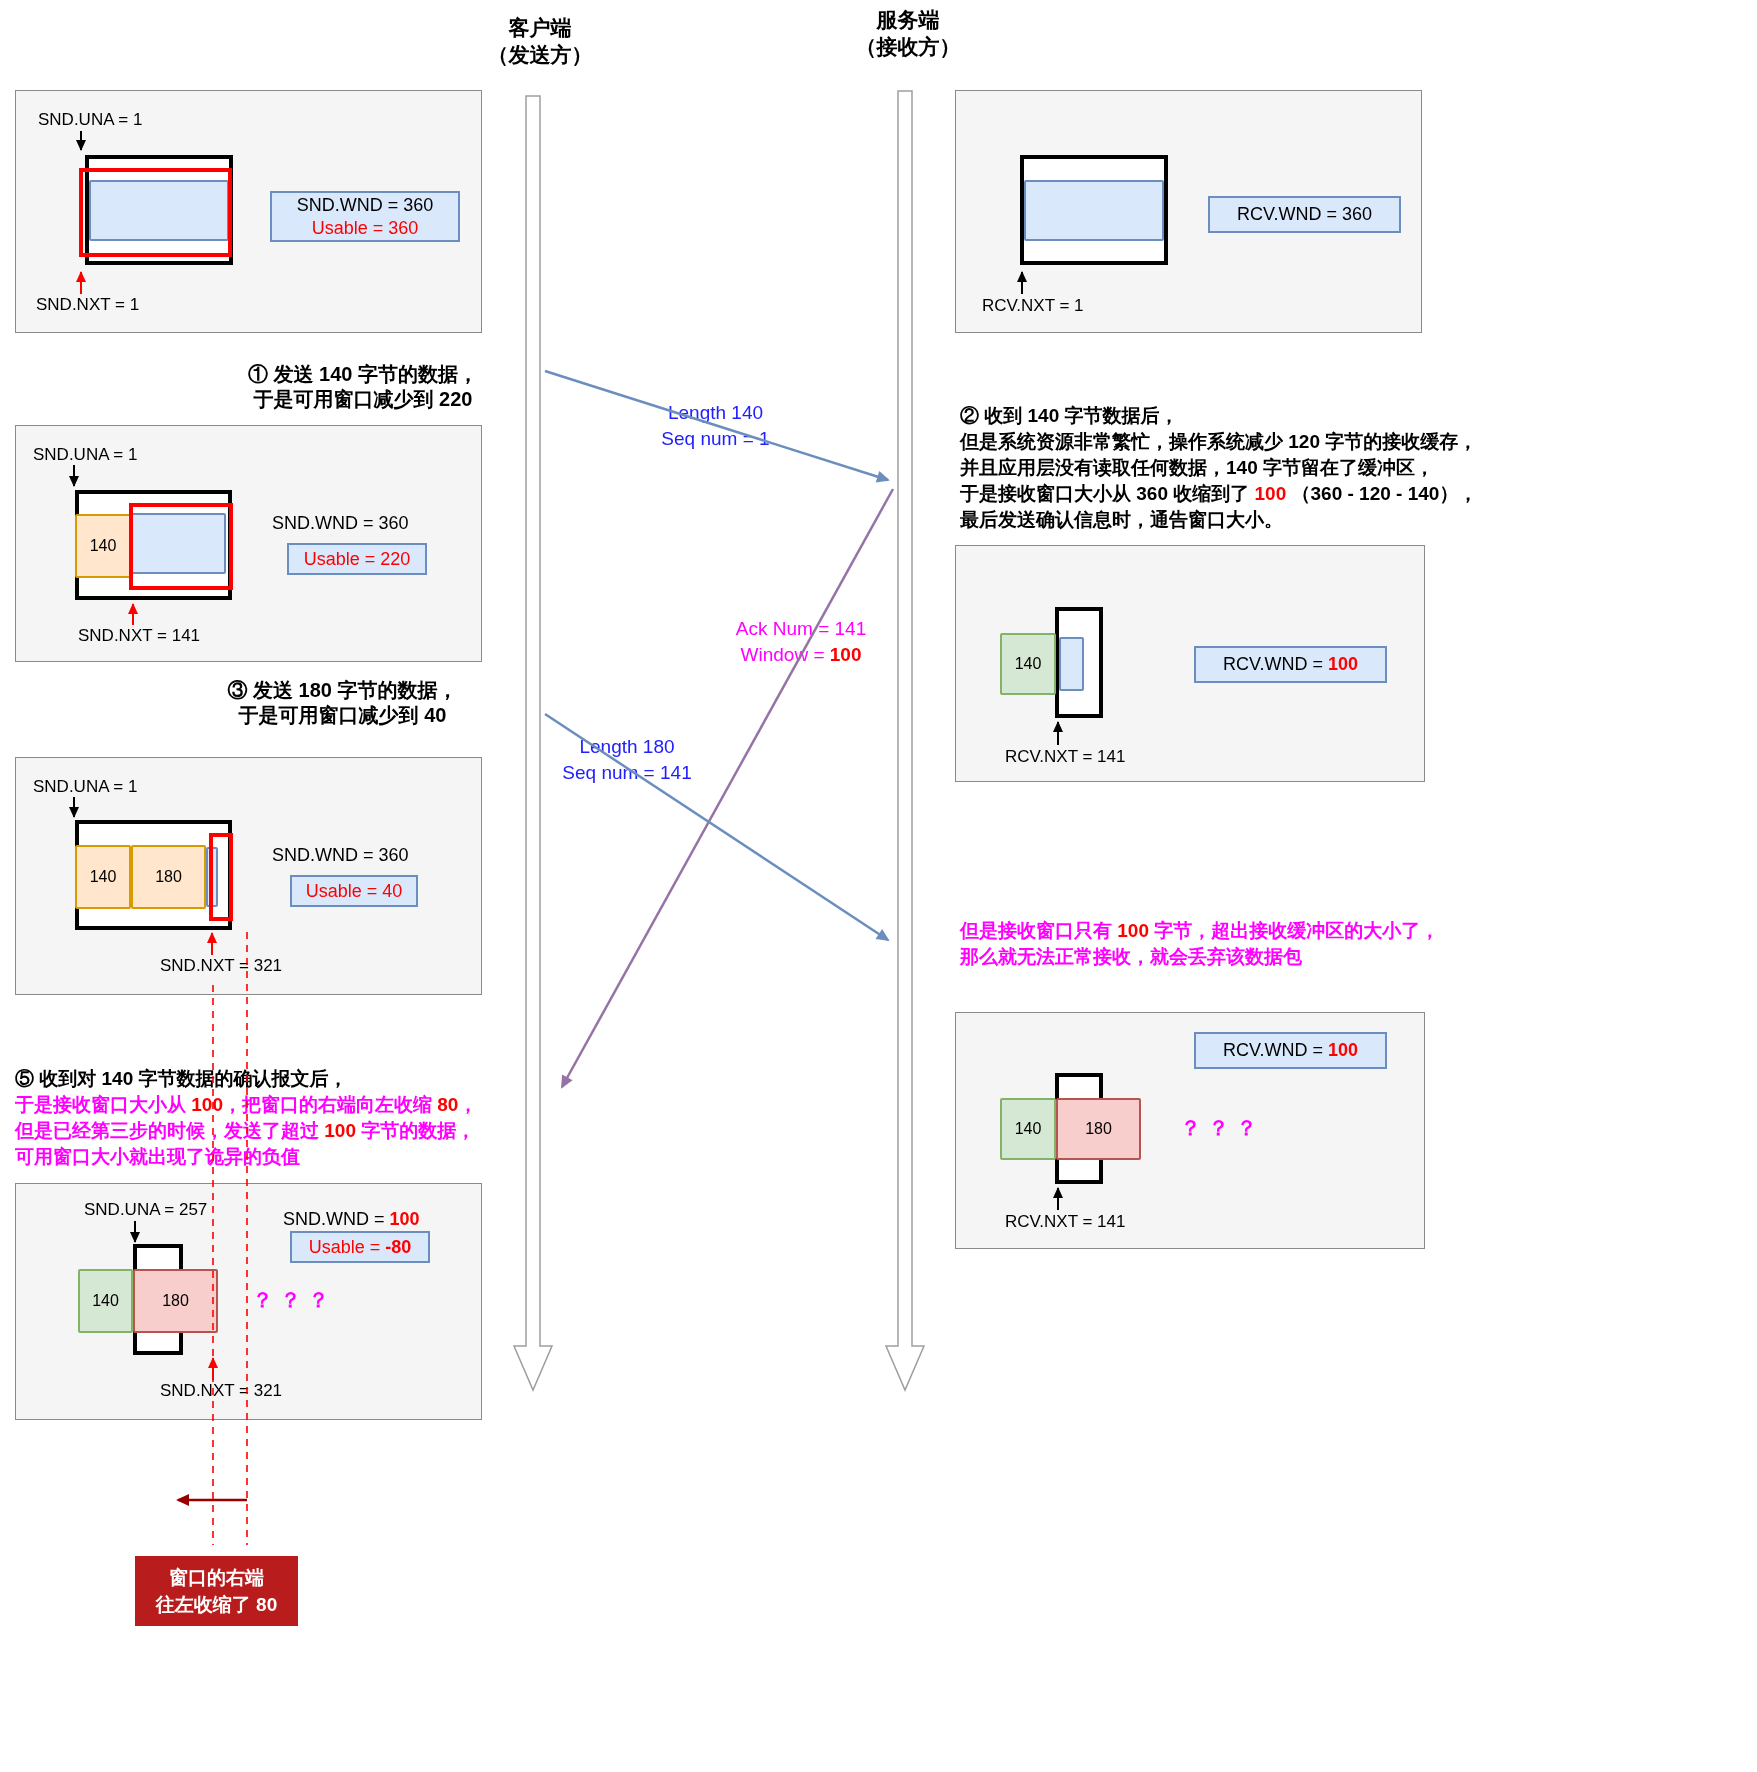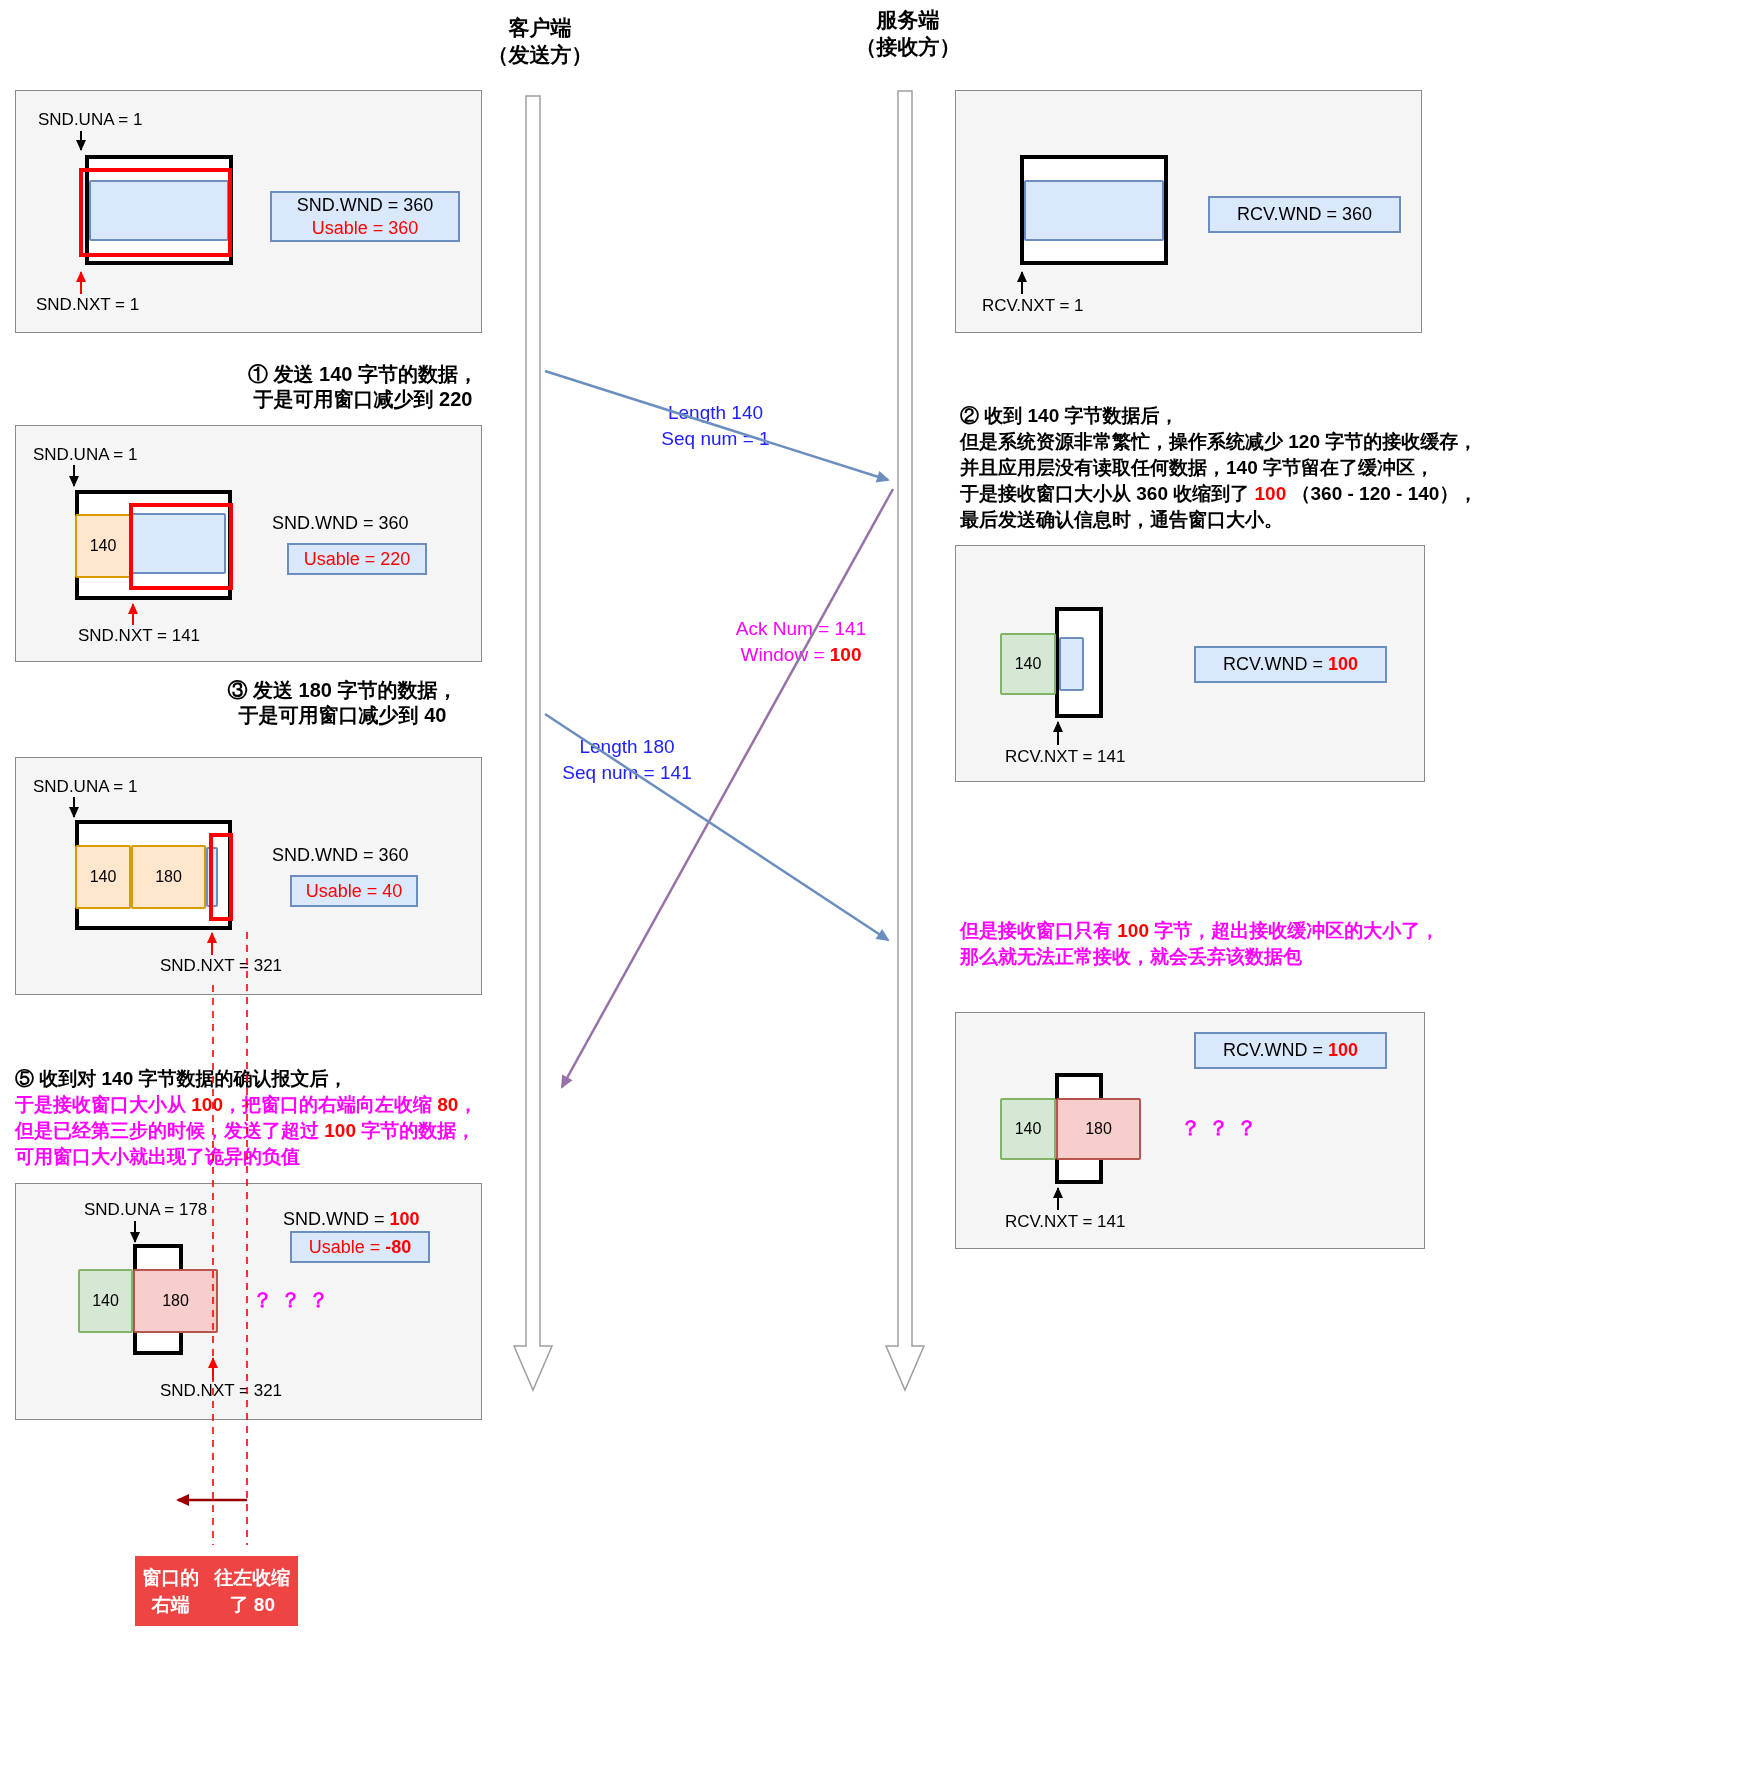--- a/index.html
+++ b/index.html
@@ -19,21 +19,21 @@
 .wndbox{position:absolute;background:#dae8fc;border:2px solid #6c8ebf;display:flex;flex-direction:column;align-items:center;justify-content:center;font-size:18px;line-height:23px;white-space:nowrap}
 .note{position:absolute;font-weight:bold;white-space:nowrap}
 .note-lg{font-size:20px;line-height:25px;text-align:center}
 .note-md{font-size:19px;line-height:26px}
 .msg{position:absolute;font-size:19px;line-height:26px;text-align:center;white-space:nowrap}
 .blue-t{color:#2020ff}
 .red{color:#ff0000}
 .magenta{color:#ff00ff}
 .bold{font-weight:bold}
 .qqq{position:absolute;color:#ff00ff;font-weight:bold;font-size:21px;letter-spacing:7px;white-space:nowrap}
-.callout{position:absolute;background:#ef4444;color:#fff;font-weight:bold;font-size:19px;line-height:27px;text-align:center;display:flex;flex-direction:row;align-items:center;justify-content:center}
+.callout{position:absolute;background:#b91c1c;color:#fff;font-weight:bold;font-size:19px;line-height:27px;text-align:center;display:flex;flex-direction:column;align-items:center;justify-content:center}
 .overlay{position:absolute;left:0;top:0;pointer-events:none}
 </style>
 </head>
 <body>
 
 <div class="canvas">
 
   <div class="hdr" style="left:465px;top:14px;width:150px">
     <div>客户端</div>
     <div>（发送方）</div>
@@ -158,21 +158,21 @@
   <div class="qqq" style="left:1180px;top:1114px">？？？</div>
   <div class="lbl" style="left:1005px;top:1212px">RCV.NXT = 141</div>
 
   <div class="note note-md" style="left:15px;top:1066px">
     <div>⑤ 收到对 140 字节数据的确认报文后，</div>
     <div class="magenta"><span>于是接收窗口大小从 </span><span class="red">100</span><span>，把窗口的右端向左收缩 </span><span class="red">80</span><span>，</span></div>
     <div class="magenta"><span>但是已经第三步的时候，发送了超过 </span><span class="red">100</span><span> 字节的数据，</span></div>
     <div class="magenta">可用窗口大小就出现了诡异的负值</div>
   </div>
 
-  <div class="lbl" style="left:84px;top:1200px">SND.UNA = 178</div>
+  <div class="lbl" style="left:84px;top:1200px">SND.UNA = 257</div>
   <div class="lbl lbl18" style="left:283px;top:1209px"><span>SND.WND = </span><span class="red bold">100</span></div>
   <div class="wndbox" style="left:290px;top:1231px;width:140px;height:32px">
     <div><span class="red">Usable = </span><span class="red bold">-80</span></div>
   </div>
   <div class="blk" style="left:133px;top:1244px;width:50px;height:111px"></div>
   <div class="region fill-green" style="left:78px;top:1269px;width:55px;height:64px">
       <span>140</span>
     </div>
   <div class="region fill-pink" style="left:133px;top:1269px;width:85px;height:64px">
       <span>180</span>

